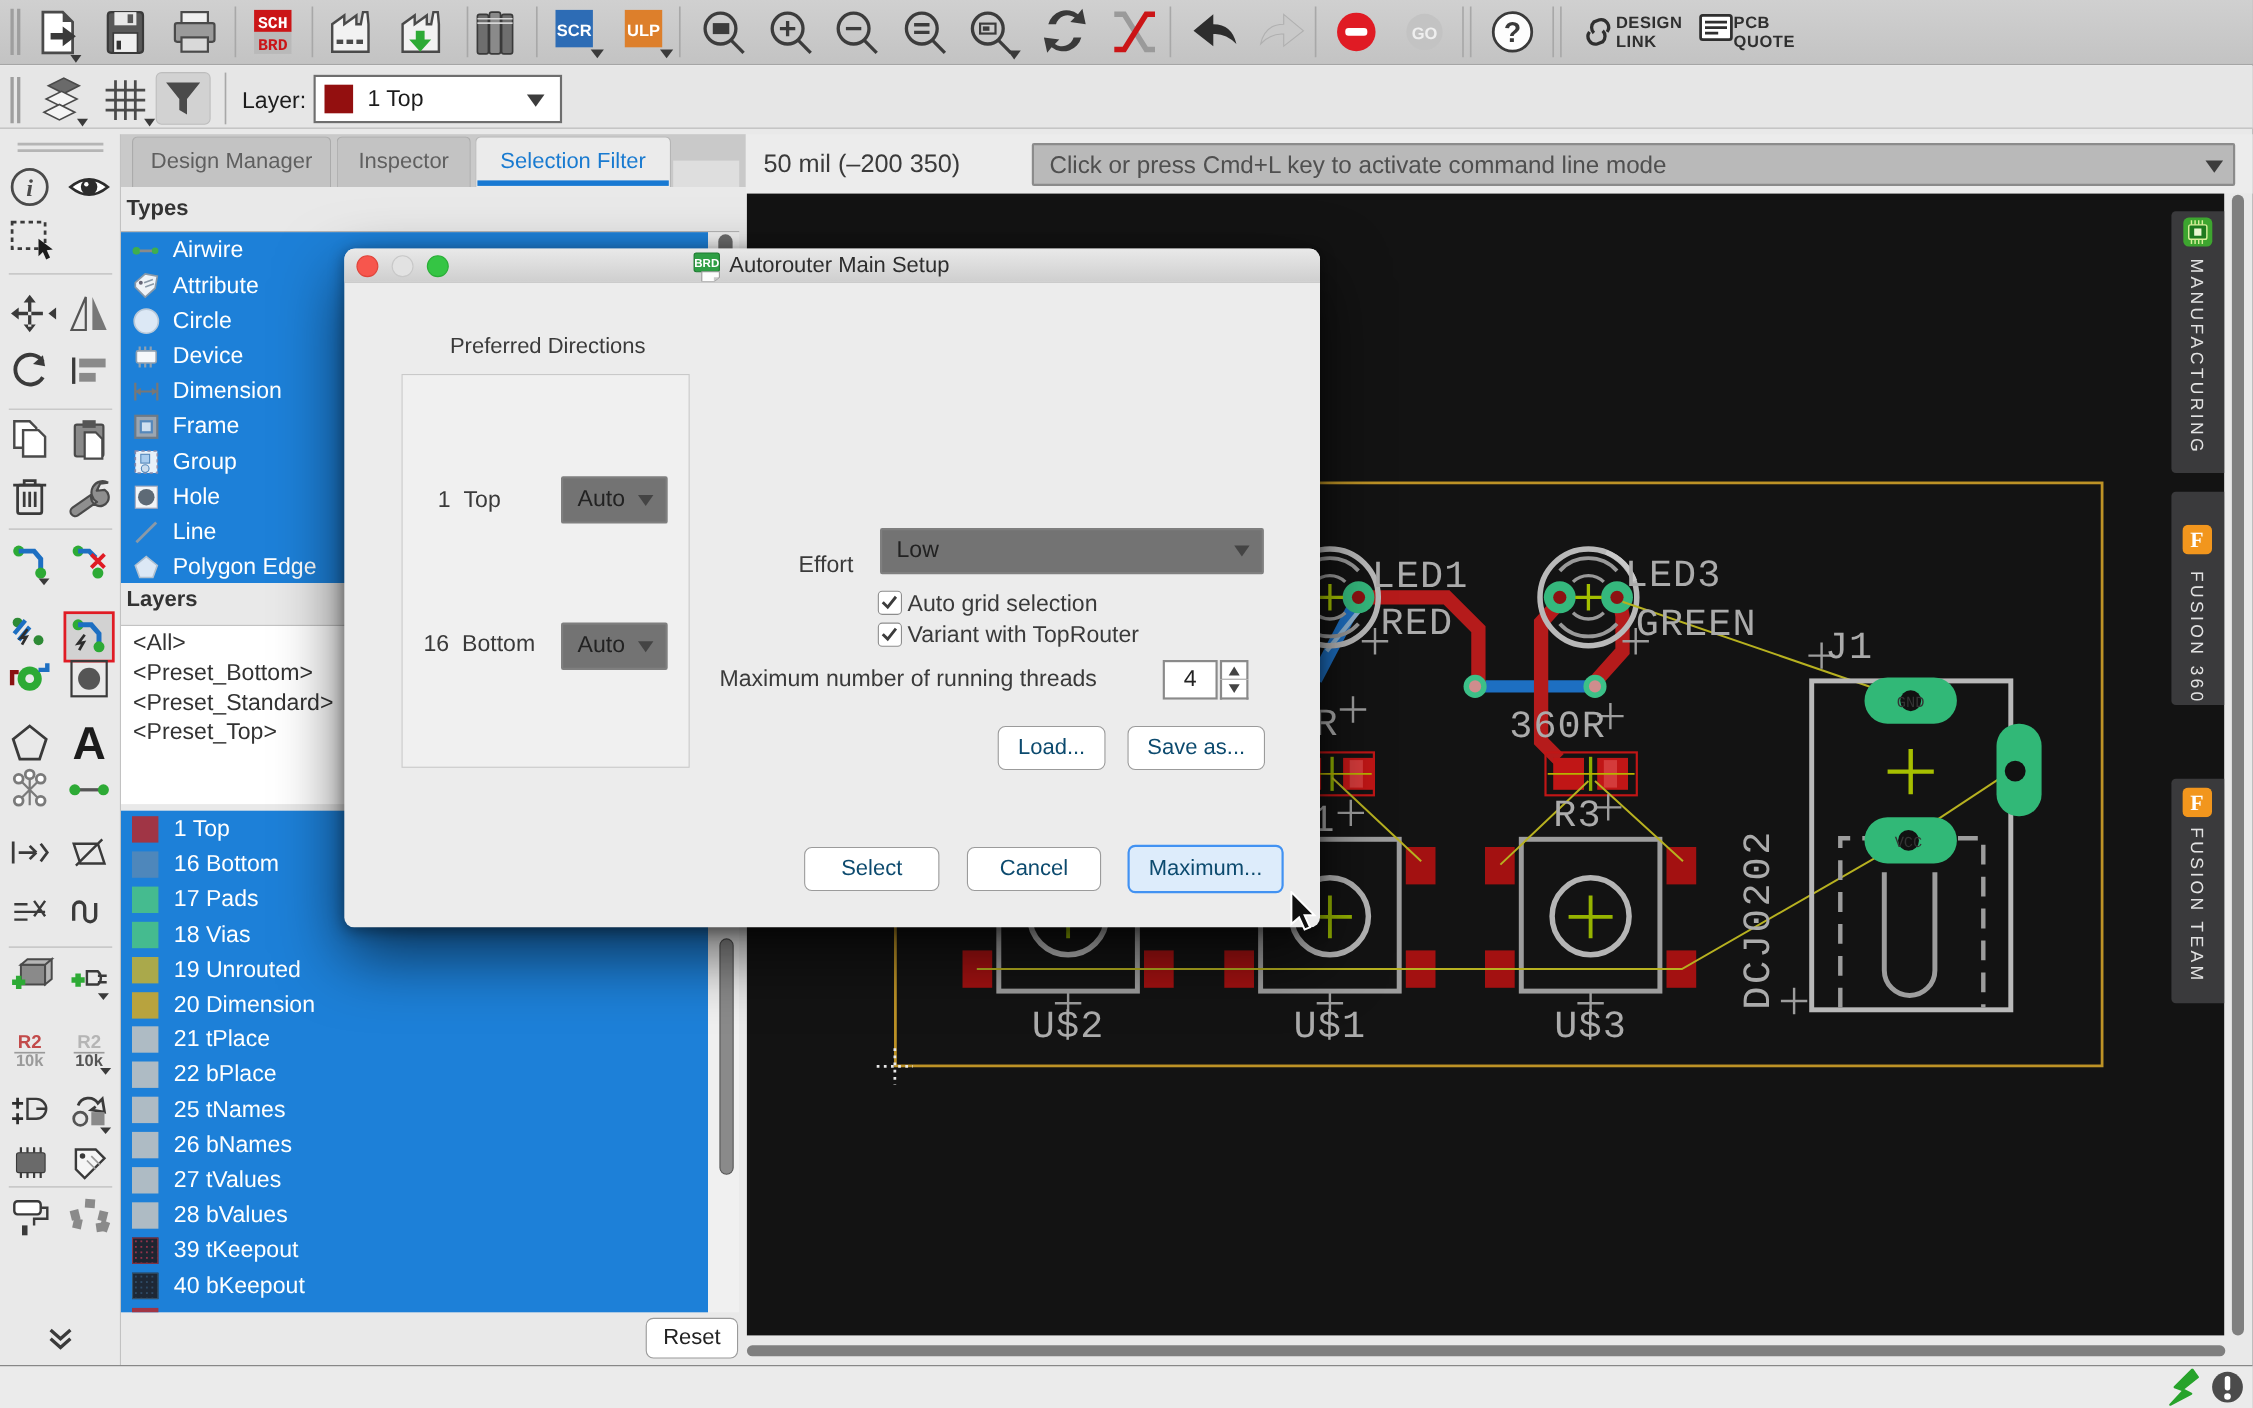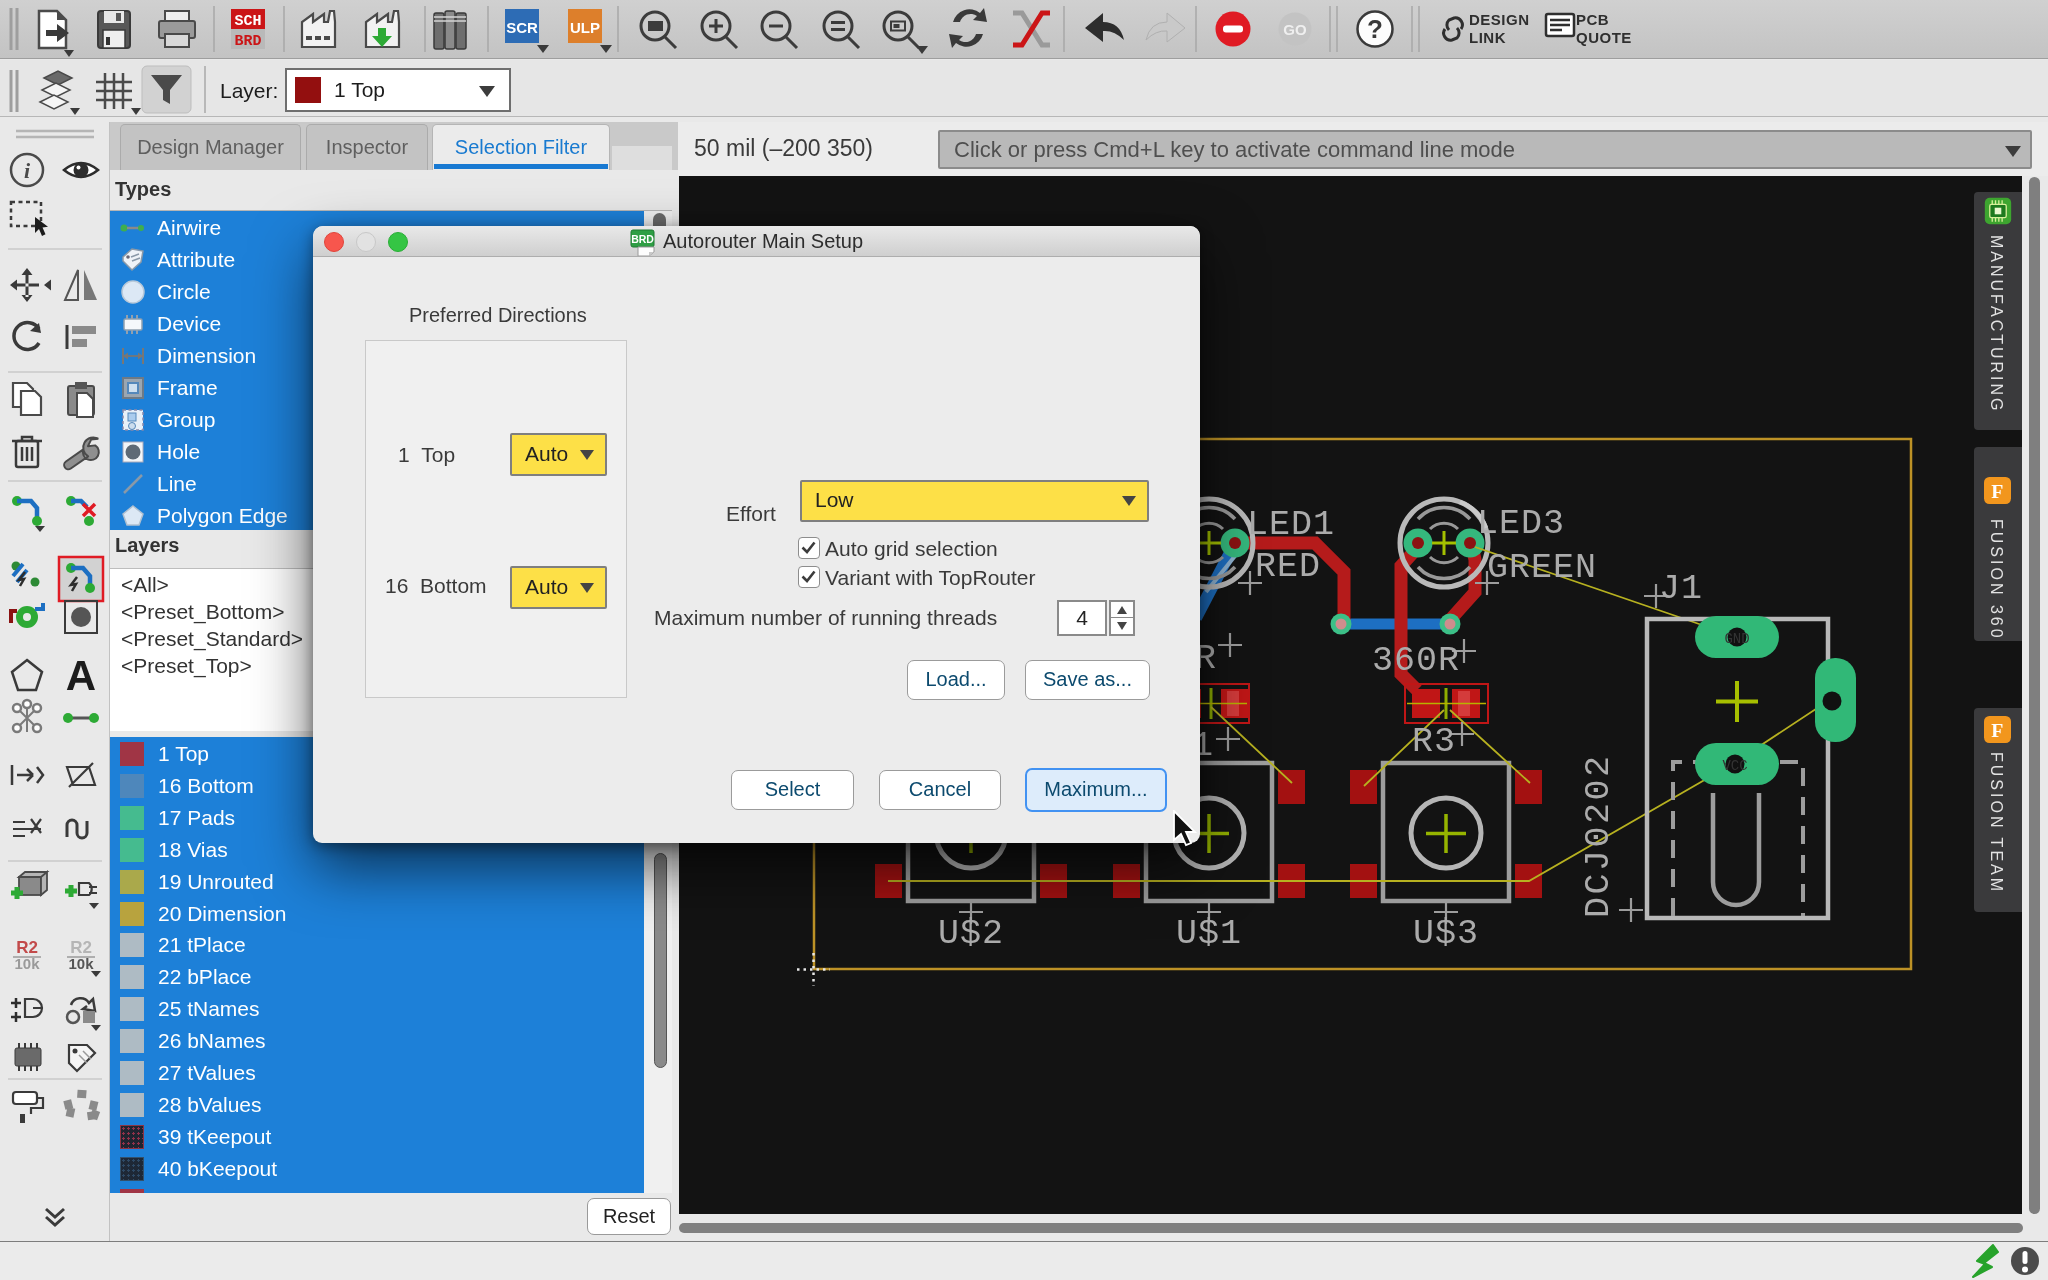--- a/index.html
+++ b/index.html
@@ -41,21 +41,21 @@
   #vthumb { left:2029px; top:177px; width:11px; height:1037px; background:#7f7f7f; border-radius:6px; }
   #hthumb { left:679px; top:1223px; width:1344px; height:10px; background:#7f7f7f; border-radius:5px; }
   #statusbar { left:0; top:1241px; width:2048px; height:39px; background:#ebebeb; border-top:1.5px solid #7d7d7d; }
   
   #dialog { left:313px; top:226px; width:887px; height:617px; background:#ececec; border-radius:10px 10px 9px 9px; box-shadow:0 25px 60px rgba(0,0,0,.62), 0 3px 14px rgba(0,0,0,.4); }
   #dtitle { position:absolute; left:0; top:0; width:887px; height:31px; background:linear-gradient(#e9e9e9,#cfcfcf); border-bottom:1px solid #adadad; border-radius:10px 10px 0 0; }
   .light { position:absolute; top:6px; width:20px; height:20px; border-radius:50%; }
   #dtitletxt { position:absolute; left:350px; top:4px; font-size:20px; color:#2d2d2d; font-weight:500; }
   .dlabel { position:absolute; color:#3a3a3a; font-size:21px; font-weight:500; }
   #groupbox { position:absolute; left:52px; top:114px; width:262px; height:358px; background:#f0f0f0; border:1px solid #c9c9c9; }
-  .combo { position:absolute; background:#fde047; border:2px solid #7f7f7f; border-radius:2px; font-size:21px; color:#222; }
+  .combo { position:absolute; background:#737373; border:2px solid #7f7f7f; border-radius:2px; font-size:21px; color:#222; }
   .combo i { position:absolute; right:11px; top:50%; margin-top:-5px; width:0; height:0; border-left:7px solid transparent; border-right:7px solid transparent; border-top:10px solid #444; }
   .combo b { position:absolute; left:13px; top:50%; transform:translateY(-54%); font-weight:400; }
   .cbx { position:absolute; width:22px; height:22px; background:#fff; border:1.5px solid #8d8d8d; border-radius:4px; }
   .btn { position:absolute; height:40px; background:#fff; border:1.5px solid #9b9b9b; border-radius:7px; font-size:20px; color:#0c4a6e; text-align:center; }
   .btn em { font-style:normal; position:absolute; left:0; right:0; top:50%; transform:translateY(-52%); }
 </style>
 </head>
 <body>
 <div id="root">
   <div id="row1" class="abs">

